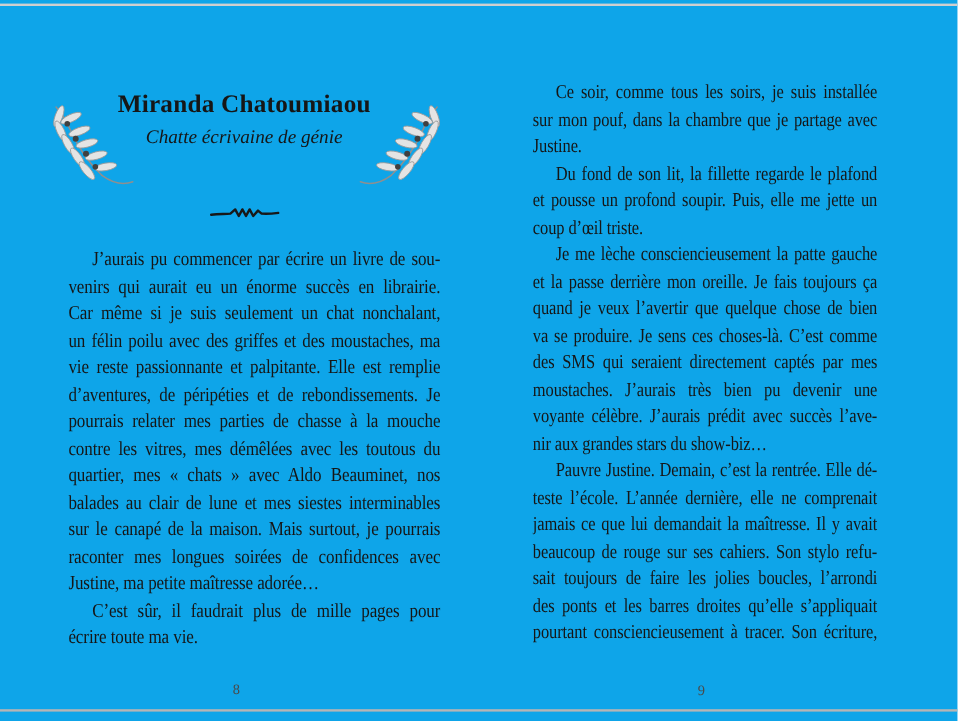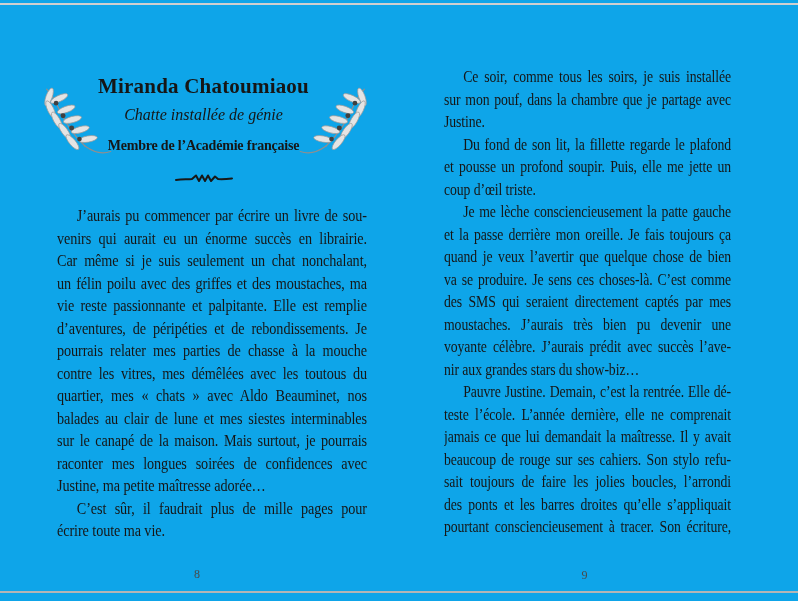--- a/index.html
+++ b/index.html
@@ -95,22 +95,21 @@
         <g fill="#404040">
           <circle cx="27" cy="22" r="3"></circle>
           <circle cx="36" cy="38" r="3.2"></circle>
           <circle cx="47" cy="54" r="3.2"></circle>
           <circle cx="57" cy="68" r="3"></circle>
         </g>
       </svg>
 
       <div class="header-inner">
         <h1 class="book-title">Miranda Chatoumiaou</h1>
-        <div class="book-subtitle">Chatte installée de génie</div>
-        <div class="book-membership">Membre de l’Académie française</div>
+        <div class="book-subtitle">Chatte écrivaine de génie</div>
       </div>
     </div>
 
     <div class="divider-wrap">
       <svg width="58" height="13" viewBox="0 0 58 13">
         <path d="M1,8 C8,7.2 12,7.5 17,7 L21,3.5 L24,9 L27,3.5 L30,9 L33,3.5 L36,9 L40,4.5 L43,7 C48,7.4 52,7 57,6.4" fill="none" stroke="#181818" stroke-width="2" stroke-linejoin="round" stroke-linecap="round"></path>
       </svg>
     </div>
 
     <div class="body-lines" id="left-body">

